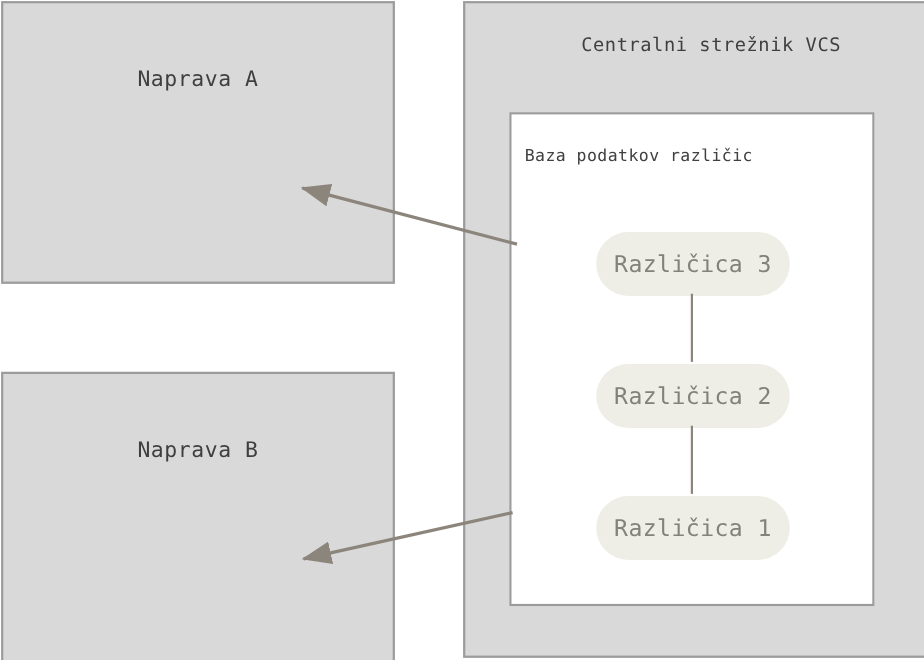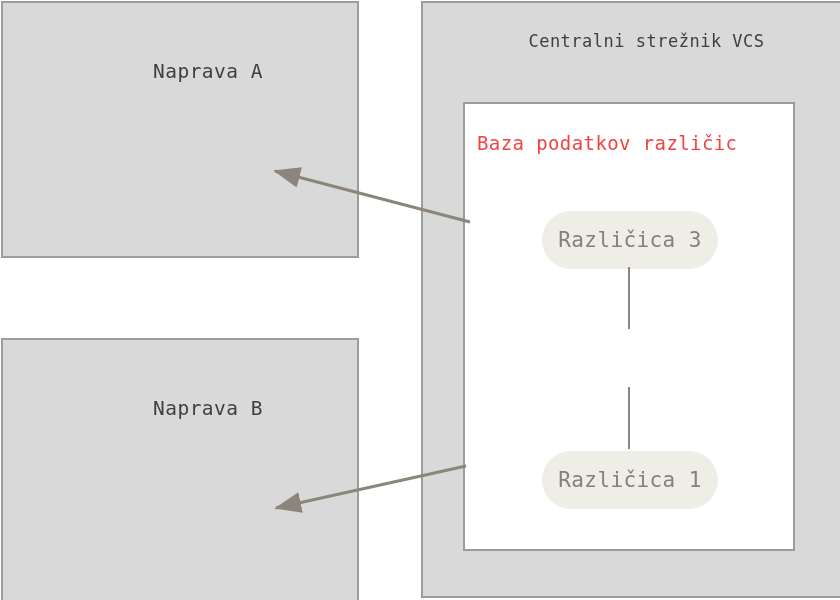--- a/index.html
+++ b/index.html
@@ -52,21 +52,20 @@
     text-align: center;
     font-size: 19px;
     color: #3f3f3f;
     letter-spacing: 0.5px;
     white-space: nowrap;
   }
   #panel-device-a .panel-title,
   #panel-device-b .panel-title {
     top: 57px;
     font-size: 19.5px;
-    padding-left: 28px;
   }
   #panel-central-server .panel-title {
     top: 28px;
     width: 375px;
     left: 0;
     font-size: 17px;
     padding-left: 36px;
   }
   .pill-file {
     position: absolute;
@@ -91,22 +90,22 @@
     width: 332px;
     height: 449px;
     background: #ffffff;
     border: 2px solid #9c9c9c;
     box-sizing: border-box;
   }
   #version-db-title {
     position: absolute;
     left: 12px;
     top: 28px;
-    font-size: 19px;
-    color: #ef4444;
+    font-size: 15px;
+    color: #404040;
     letter-spacing: 0.4px;
     white-space: nowrap;
   }
   .pill-version {
     position: absolute;
     width: 176px;
     height: 58px;
     border-radius: 29px;
     background: #eeeee7;
     color: #82827a;
@@ -146,20 +145,23 @@
 
   <div class="panel" id="panel-central-server">
     <div class="panel-title">Centralni strežnik VCS</div>
   </div>
 
   <div id="version-db-box">
     <div id="version-db-title">Baza podatkov različic</div>
     <div class="pill-version" id="version-node-3">
       <span>Različica 3</span>
     </div>
+    <div class="pill-version" id="version-node-2">
+      <span>Različica 2</span>
+    </div>
     <div class="pill-version" id="version-node-1">
       <span>Različica 1</span>
     </div>
   </div>
 
   <svg id="edges-layer" width="840" height="600" viewBox="0 0 840 600">
     <defs>
       <marker id="arrowhead-left" markerWidth="9" markerHeight="7" refX="8.4" refY="3.5" orient="auto-start-reverse" markerUnits="strokeWidth">
         <path d="M 0 0 L 9 3.5 L 0 7 z" fill="#8c857c"></path>
       </marker>

